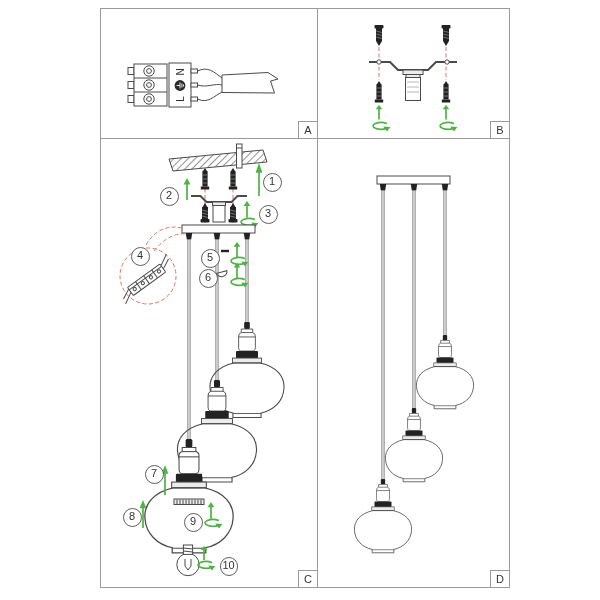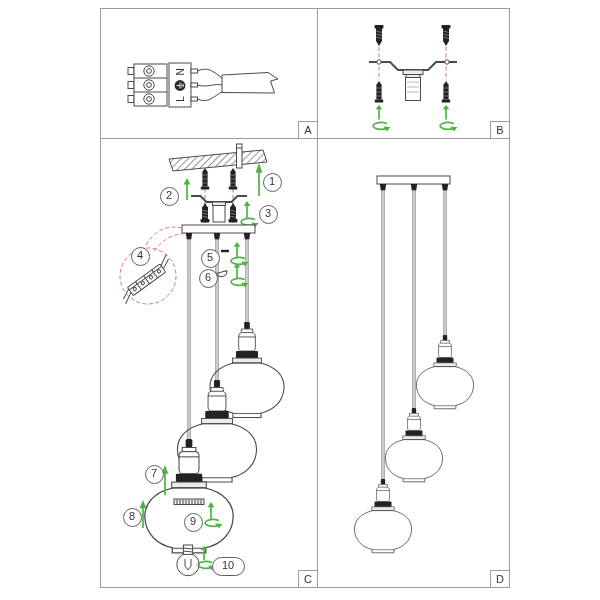--- a/index.html
+++ b/index.html
@@ -11,21 +11,21 @@
   .p-a{border-right:1px solid #9b9b9b;border-bottom:1px solid #9b9b9b;}
   .p-b{border-bottom:1px solid #9b9b9b;}
   .p-c{border-right:1px solid #9b9b9b;}
   .panel > svg{position:absolute;left:0;top:0;}
   .tag{position:absolute;right:0;bottom:0;width:18px;height:16px;
        border-left:1px solid #9b9b9b;border-top:1px solid #9b9b9b;background:#fff;
        font-size:11px;color:#333;text-align:center;line-height:16px;}
   .step{position:absolute;box-sizing:border-box;width:19px;height:19px;
         border:1.4px solid #5f5f5f;border-radius:50%;background:#fff;color:#333;
         font-size:11px;line-height:15px;text-align:center;z-index:5;}
-  .step.wide{width:33px;border-radius:10px;}
+  .step.wide{width:18px;border-radius:10px;margin-left:8px;}
   
   .ln{stroke:#4a4a4a;stroke-width:1;fill:none;}
   .ln2{stroke:#4a4a4a;stroke-width:2;fill:none;}
   .shd{stroke:#4a4a4a;stroke-width:1.2;fill:none;}
   .wf{fill:#ffffff;stroke:#4a4a4a;stroke-width:1;}
   .gf{fill:#ececec;stroke:#4a4a4a;stroke-width:1;}
   .dk{fill:#222222;stroke:none;}
   .thr{stroke:#999999;stroke-width:0.7;}
   .crd{stroke:#6e6e6e;stroke-width:0.9;}
   .ga{stroke:#4db344;stroke-width:1.7;fill:none;}

